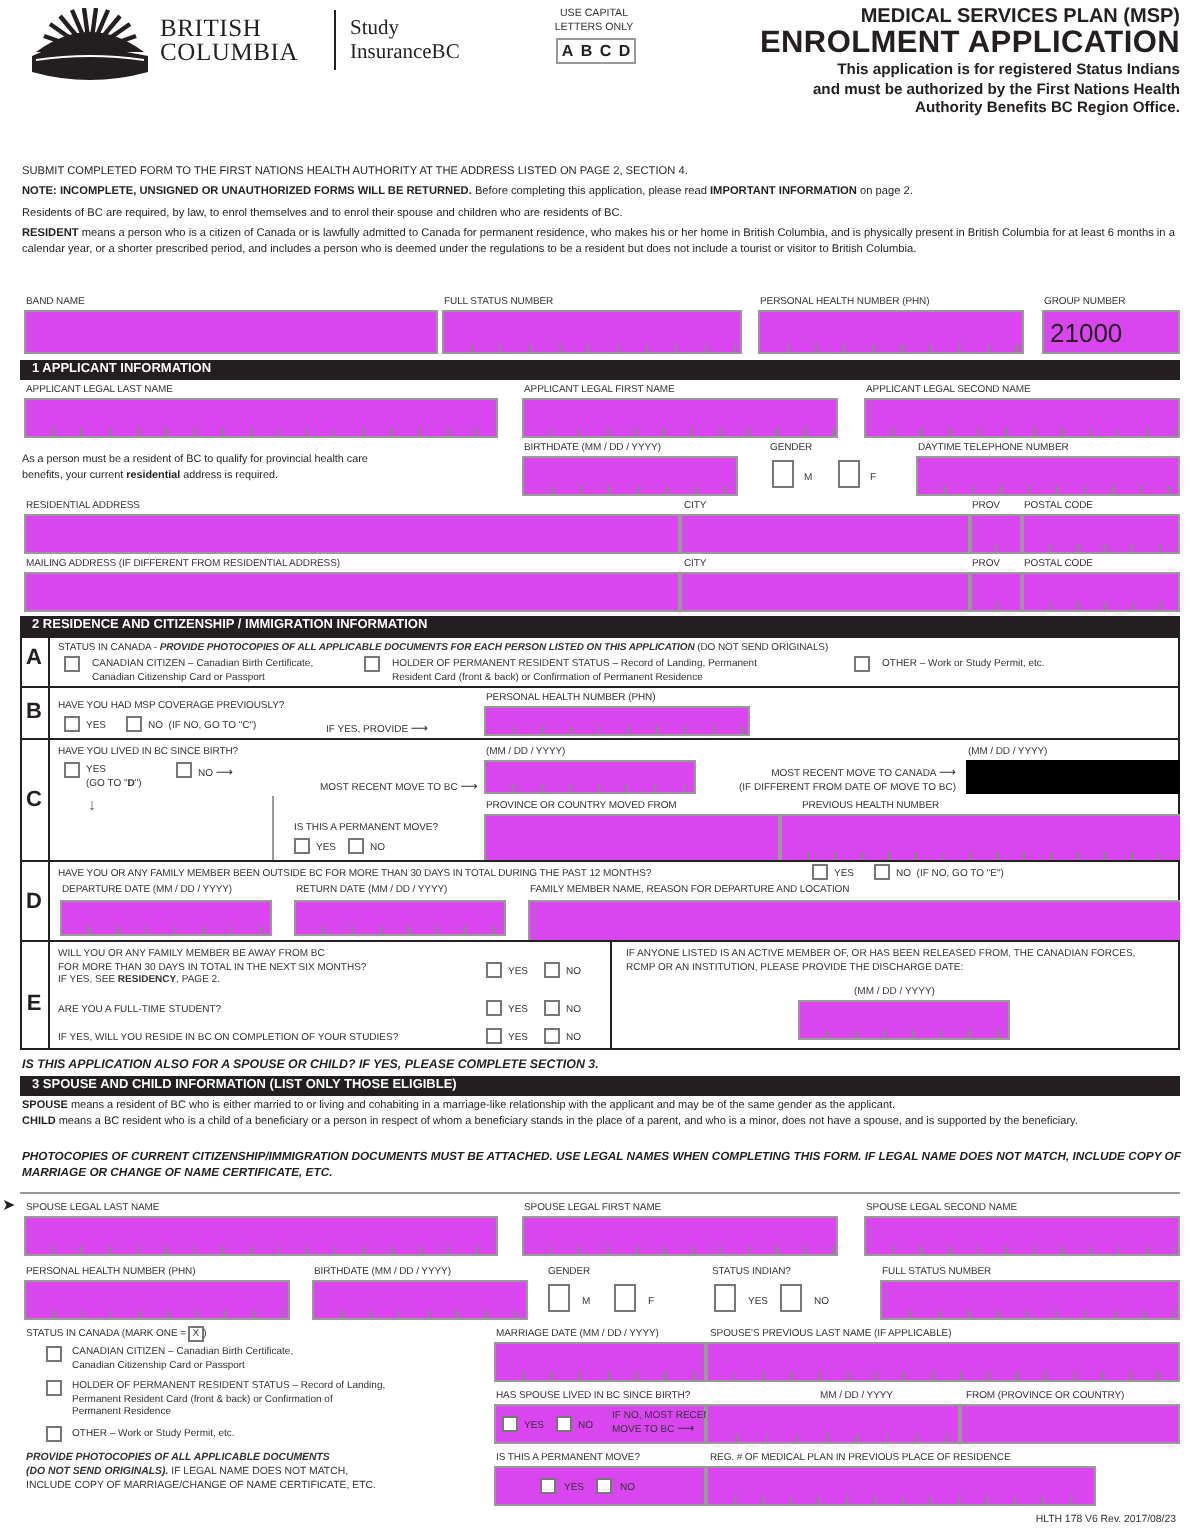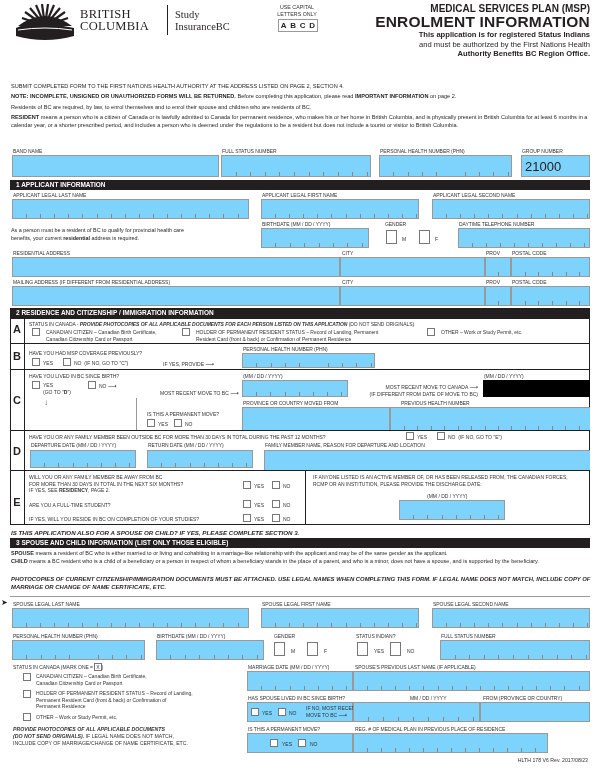--- a/index.html
+++ b/index.html
@@ -1,20 +1,20 @@
 <!DOCTYPE html>
 <html><head>
 <meta charset="utf-8">
 <style>
   * { box-sizing: border-box; margin: 0; padding: 0; }
   html, body { width: 600px; height: 768px; background: #fff; overflow: hidden; }
   body { position: relative; font-family: "Liberation Sans", sans-serif; color: #231f20; }
   .abs { position: absolute; }
   .lbl { position: absolute; font-size: 5px; letter-spacing: -0.05px; color: #333; white-space: nowrap; text-transform: uppercase; }
-  .box { position: absolute; border: 1px solid #999; background: #7dd3fc; }
+  .box { position: absolute; border: 1px solid #999; background: #d946ef; }
   .ticks { background-image: repeating-linear-gradient(90deg, transparent 0, transparent var(--tw), #888 var(--tw), #888 calc(var(--tw) + 1px)); background-size: 100% 4px; background-repeat: no-repeat; background-position: 0 100%; }
   .cb { position: absolute; width: 8px; height: 8px; border: 1px solid #777; background: #fff; }
   .cbl { position: absolute; font-size: 5px; color: #333; white-space: nowrap; text-transform: uppercase; }
   .sechead { position: absolute; left: 10px; width: 580px; height: 10px; background: #231f20; color: #fff; font-size: 6.5px; font-weight: bold; padding-left: 6px; line-height: 10px; text-transform: uppercase; }
   .para { position: absolute; left: 11px; font-size: 5.6px; line-height: 8px; color: #231f20; }
   .rowletter { position: absolute; left: 10px; width: 14px; font-size: 11px; font-weight: bold; text-align: center; }
   .frame { position: absolute; border: 1.5px solid #231f20; }
   .hline { position: absolute; height: 1px; background: #231f20; }
   .vline { position: absolute; width: 1px; background: #231f20; }
   .arrow { font-size: 6px; }
@@ -57,23 +57,23 @@
 </div>
 <div class="abs" style="left:278px;top:19px;width:40px;height:13px;border:1px solid #999;display:flex;justify-content:space-around;align-items:center;font-size:8px;font-weight:bold;">
   <span>A</span>
   <span>B</span>
   <span>C</span>
   <span>D</span>
 </div>
 
 <div class="abs" style="right:10px;top:3px;text-align:right;">
   <div style="font-size:10px;font-weight:bold;line-height:11px;">MEDICAL SERVICES PLAN (MSP)</div>
-  <div style="font-size:15.5px;font-weight:bold;line-height:16px;letter-spacing:0.2px;">ENROLMENT INFORMATION</div>
+  <div style="font-size:15.5px;font-weight:bold;line-height:16px;letter-spacing:0.2px;">ENROLMENT APPLICATION</div>
   <div style="font-size:7.6px;font-weight:bold;line-height:9.5px;">This application is for registered Status Indians</div>
-  <div style="font-size:7.6px;font-weight:normal;line-height:9.5px;">and must be authorized by the First Nations Health</div>
+  <div style="font-size:7.6px;font-weight:bold;line-height:9.5px;">and must be authorized by the First Nations Health</div>
   <div style="font-size:7.6px;font-weight:bold;line-height:9.5px;">Authority Benefits BC Region Office.</div>
 </div>
 
 <div class="para" style="top:82px;">SUBMIT COMPLETED FORM TO THE FIRST NATIONS HEALTH AUTHORITY AT THE ADDRESS LISTED ON PAGE 2, SECTION 4.</div>
 <div class="para" style="top:92px;">
   <b>NOTE: INCOMPLETE, UNSIGNED OR UNAUTHORIZED FORMS WILL BE RETURNED.</b><span> Before completing this application, please read </span><b>IMPORTANT INFORMATION</b><span> on page 2.</span>
 </div>
 <div class="para" style="top:103px;">Residents of BC are required, by law, to enrol themselves and to enrol their spouse and children who are residents of BC.</div>
 <div class="para" style="top:113px;width:582px;">
   <b>RESIDENT</b><span> means a person who is a citizen of Canada or is lawfully admitted to Canada for permanent residence, who makes his or her home in British Columbia, and is physically present in British Columbia for at least 6 months in a calendar year, or a shorter prescribed period, and includes a person who is deemed under the regulations to be a resident but does not include a tourist or visitor to British Columbia.</span>

